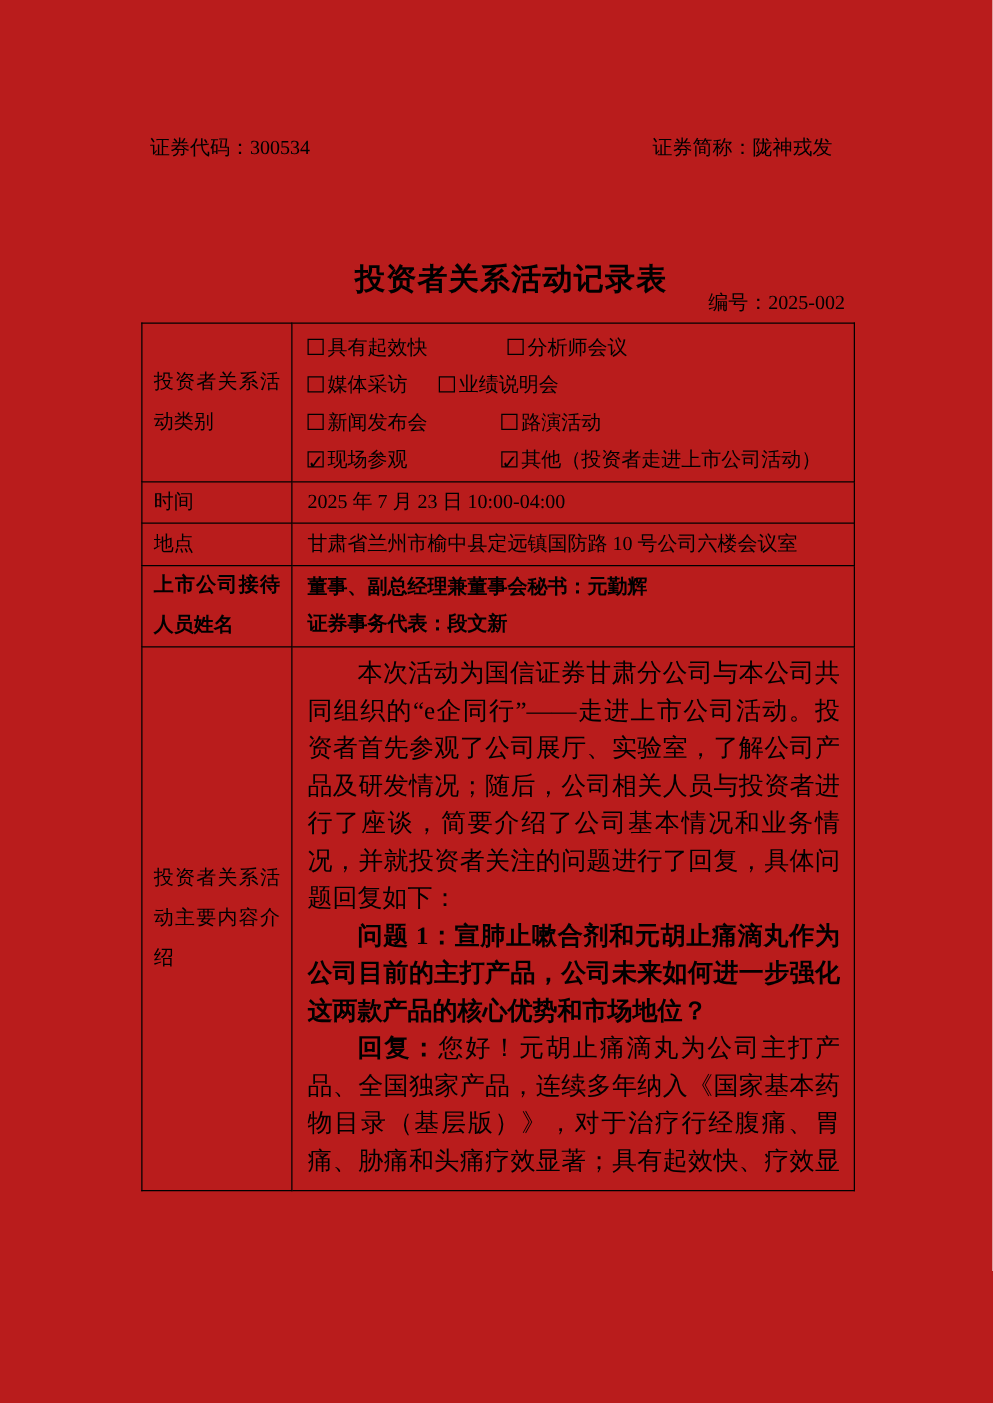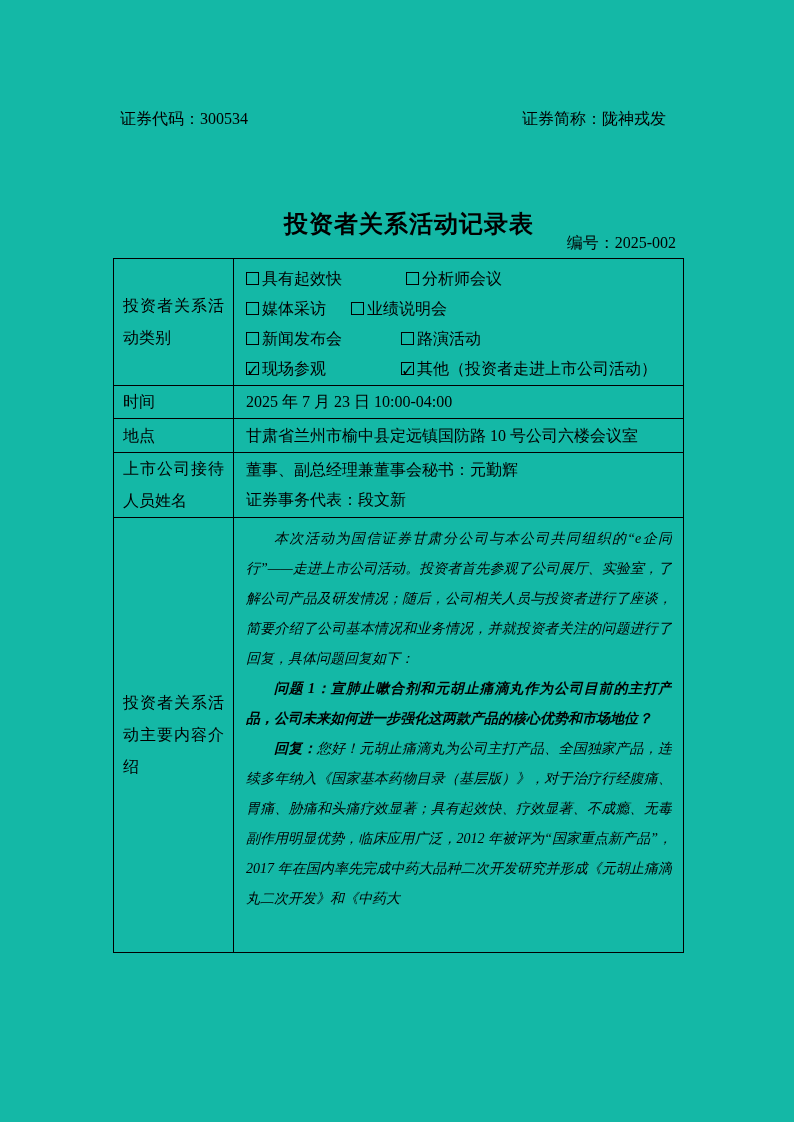--- a/index.html
+++ b/index.html
@@ -1,20 +1,20 @@
 <!DOCTYPE html>
 <html><head>
 <meta charset="utf-8">
 <style>
   html,body { margin:0; padding:0; background:#ffffff; }
   .page {
     position:relative;
     width:794px; height:1122px;
     margin:0 auto;
-    background:#14b8a6;
+    background:#b91c1c;
     color:#000000;
     font-family:"Liberation Serif","DejaVu Serif",serif;
     overflow:hidden;
   }
   .meta-row {
     position:absolute; top:108px; left:120px; right:128px;
     display:flex; justify-content:space-between;
     font-size:16px; line-height:22px;
   }
   .title1 {
@@ -36,21 +36,21 @@
     width:570px;
     border-collapse:collapse; table-layout:fixed;
   }
   td { border:1px solid #000; font-size:16px; padding:0; vertical-align:middle; }
   col.c1 { width:120px; }
   col.c2 { width:450px; }
   tr.r1 { height:127px; }
   tr.r2 { height:65px; }
   tr.r3 { height:20px; }
   tr.r4 { height:34px; }
-  tr.r5 { height:61px; }
+  tr.r5 { height:61px;font-weight:bold; }
   tr.r6 { height:435px; }
   .label-cell {
     padding:0 9px;
     text-align:justify;
     line-height:32px;
   }
   .value-cell { padding:0 11px 0 12px; line-height:30px; }
   .cb-cell { padding:4px 0 0 12px; vertical-align:middle; }
   .cb-line { height:30px; line-height:30px; white-space:nowrap; }
   .opt { display:inline-block; }
@@ -66,21 +66,21 @@
     content:"\2713";
     position:absolute; left:-1px; top:-7px;
     font-size:16px; font-weight:bold;
     font-family:"DejaVu Sans",sans-serif;
   }
   .two-line div { line-height:30px; }
   .content-cell { vertical-align:top; padding:6px 11px 0 12px; }
   .content-inner { height:424px; overflow:hidden; }
   p.doc {
     margin:0; text-indent:2em; text-align:justify;
-    line-height:30px; font-size:14px;font-style:italic;
+    line-height:30px; font-size:20px;
   }
   .bold { font-weight:bold; }
 </style>
 </head>
 <body>
 
 <div class="page">
 
   <div class="meta-row">
     <span>证券代码：300534</span>

